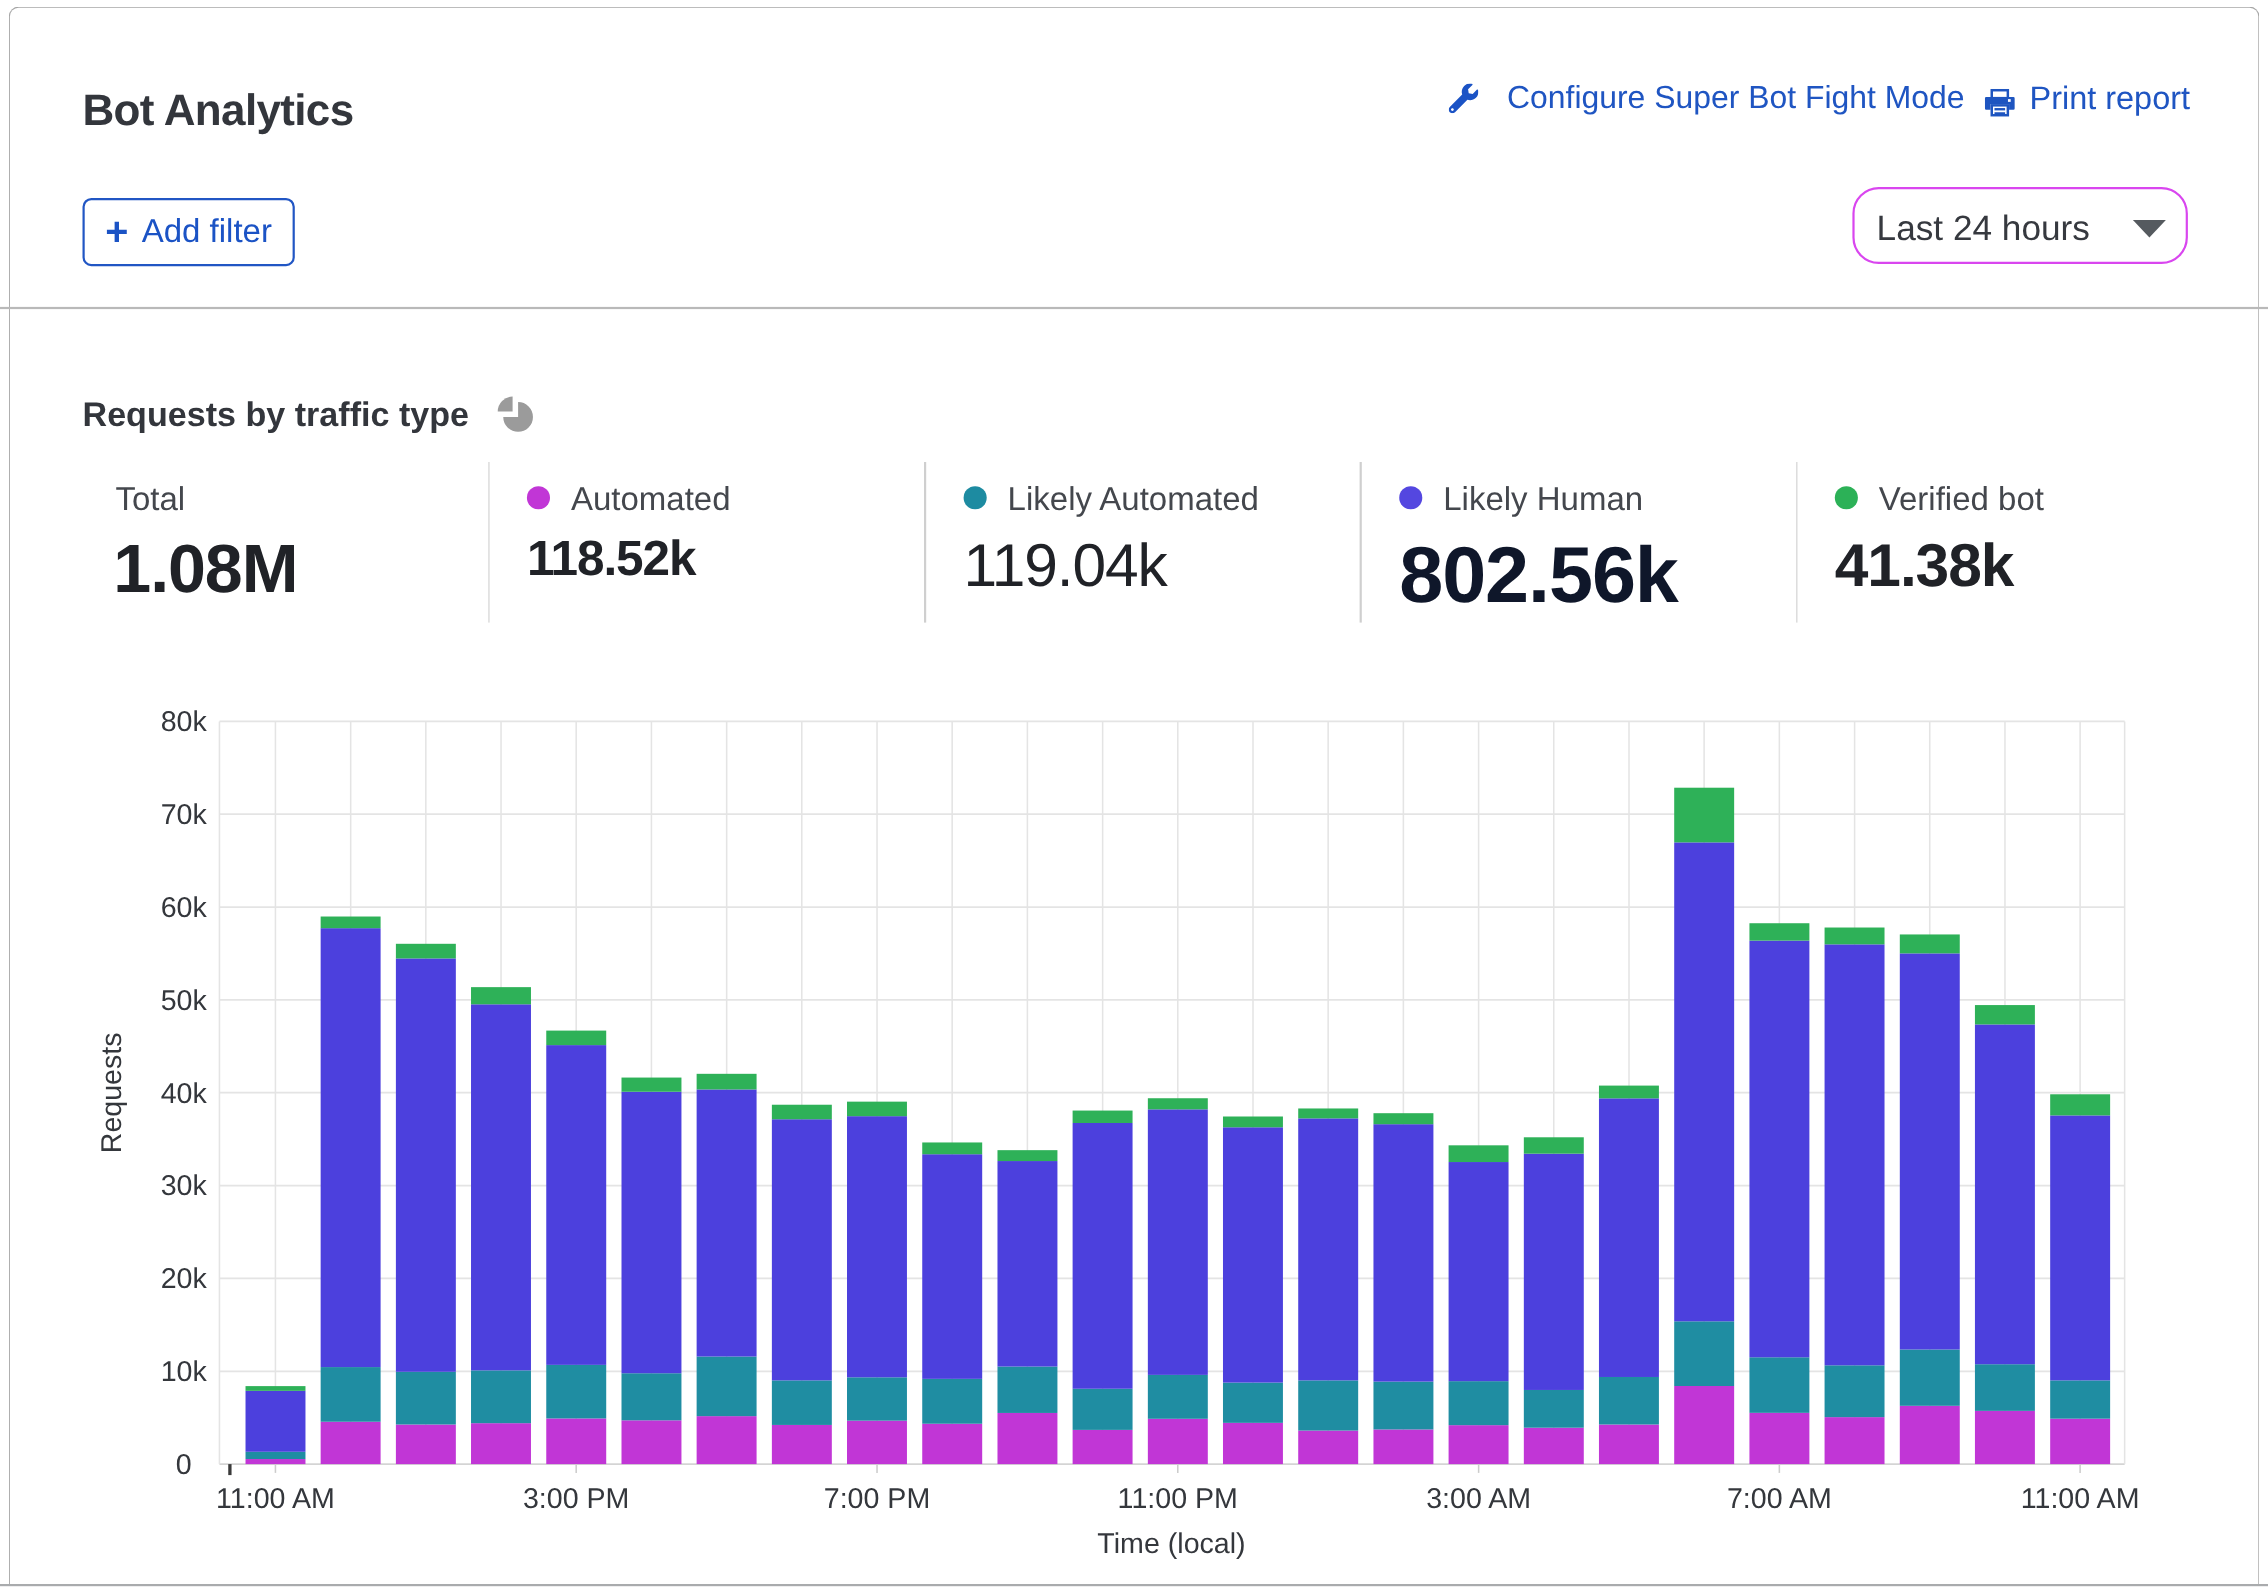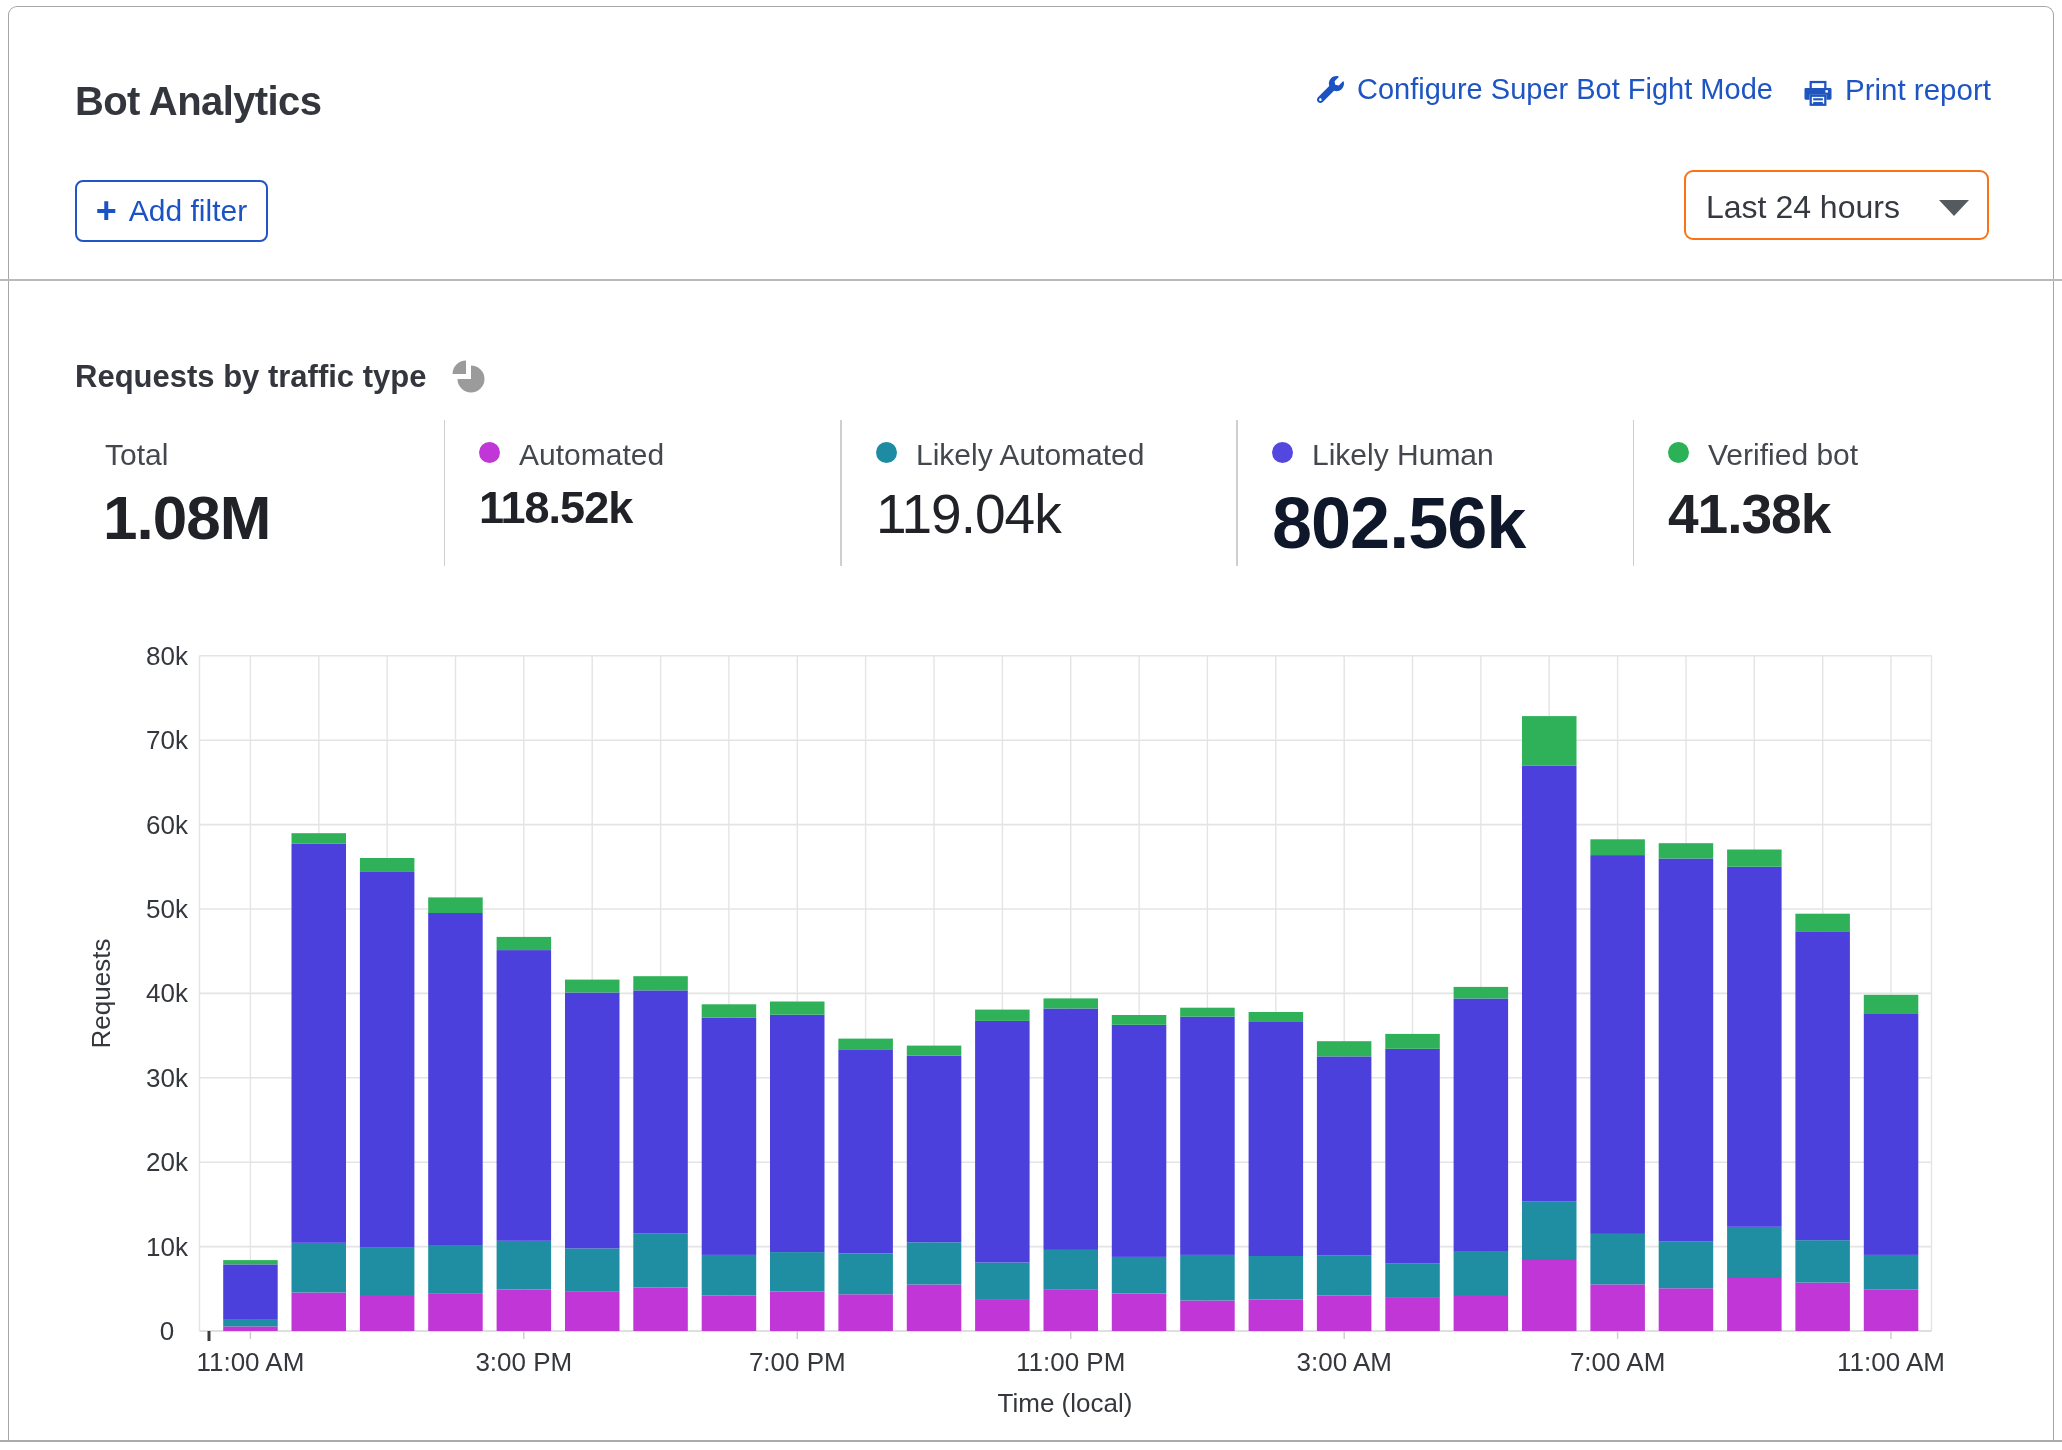--- a/index.html
+++ b/index.html
@@ -10,21 +10,21 @@
 <body>
 
 <div class="abs" style="left:8px;top:6px;width:2046px;height:1435px;border:1.4px solid #a6a6a6;border-radius:9px 9px 0 0;border-bottom:none"></div>
 
 <div class="abs" style="left:0;top:279px;width:2062px;height:1.5px;background:#b9b9b9"></div>
 
 <div class="abs" style="left:0;top:1440px;width:2062px;height:1.6px;background:#a9abad"></div>
 
 <div class="abs" style="left:75px;top:79px;font-size:40px;font-weight:700;letter-spacing:-0.6px;color:#33363c">Bot Analytics</div>
 
-<div class="abs" style="left:1317px;top:73px;display:flex;align-items:center;gap:13px;color:#1f55c2;font-size:29px">
+<div class="abs" style="left:1317px;top:73px;display:flex;align-items:center;gap:26px;color:#1f55c2;font-size:29px">
 <svg width="27" height="27" viewBox="0 0 512 512" style="flex:none">
       <path fill="#1b53c5" d="M507.73 109.1c-2.24-9.03-13.54-12.09-20.12-5.51l-74.36 74.36-67.88-11.31-11.31-67.88 74.36-74.36c6.62-6.62 3.43-17.9-5.66-20.16-47.38-11.74-99.55.91-136.58 37.93-39.64 39.64-50.55 97.1-34.05 147.2L18.74 402.76c-24.99 24.99-24.99 65.51 0 90.5 24.99 24.99 65.51 24.99 90.5 0l213.21-213.21c50.12 16.71 107.47 5.68 147.37-34.22 37.07-37.07 49.7-89.32 37.91-136.73zM64 472c-13.25 0-24-10.75-24-24 0-13.26 10.75-24 24-24s24 10.74 24 24c0 13.25-10.75 24-24 24z"></path>
     </svg>
     <span>Configure Super Bot Fight Mode</span>
 </div>
 <div class="abs" style="left:1804px;top:73px;display:flex;align-items:flex-end;gap:13px;color:#1f55c2;font-size:29.5px">
 <svg width="28" height="27" viewBox="0 0 24 24" style="flex:none">
       <g fill="none" stroke="#1e55c0" stroke-width="2">
         <rect x="5.5" y="1.8" width="13" height="6.4"></rect>
         <rect x="5.5" y="14" width="13" height="8"></rect>
@@ -34,21 +34,21 @@
       <rect x="7.7" y="16.2" width="8.6" height="1.9" fill="#1e55c0"></rect>
       <rect x="7.7" y="19.6" width="8.6" height="1.9" fill="#1e55c0"></rect>
     </svg>
     <span>Print report</span>
 </div>
 
 <div class="abs" style="left:75px;top:180px;width:193px;height:62px;border:2.5px solid #2156c4;border-radius:8px;display:flex;align-items:center;justify-content:center;color:#1b53c5;font-size:30px">
 <span style="font-size:36px;font-weight:700;margin-right:12px;line-height:0.8">+</span>Add filter
 </div>
 
-<div class="abs" style="left:1684px;top:170px;width:305px;height:70px;border:2px solid #f97316;border-radius:9px;">
+<div class="abs" style="left:1684px;top:170px;width:305px;height:70px;border:2px solid #d946ef;border-radius:24px;">
 <span style="position:absolute;left:20px;top:17px;font-size:32px;color:#36393f">Last 24 hours</span>
 <svg width="34" height="20" viewBox="0 0 34 20" style="position:absolute;right:16px;top:26px">
       <path fill="#555a5f" d="M2 2 L32 2 L17 18 Z"></path>
     </svg>
 </div>
 
 <div class="abs" style="left:75px;top:358px;font-size:31px;font-weight:700;color:#33363c">Requests by traffic type<svg width="40" height="38" viewBox="0 0 40 38" style="vertical-align:-9px;margin-left:22px">
       <path fill="#9b9b9b" d="M 23 21 L 23 7.5 A 13.5 13.5 0 1 1 9.5 21 Z"></path>
       <path fill="#9b9b9b" d="M 18 16 L 4.5 16 A 13.5 13.5 0 0 1 18 2.5 Z"></path>
     </svg></div>

